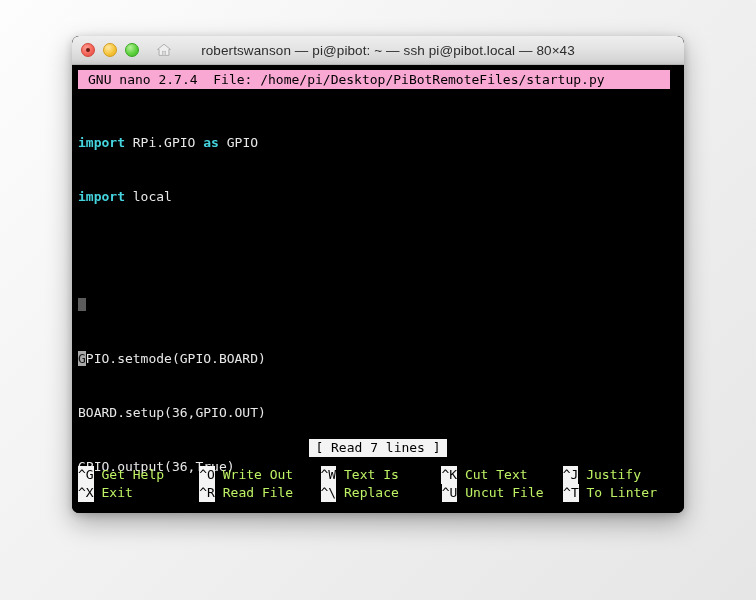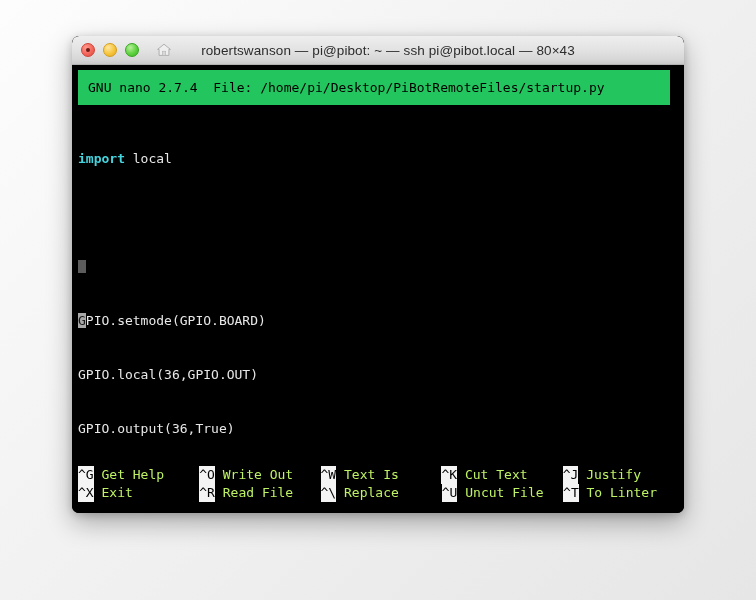--- a/index.html
+++ b/index.html
@@ -114,22 +114,22 @@
   .mono {
     font-family: "DejaVu Sans Mono", "Liberation Mono", monospace;
     font-size: 13px;
     line-height: 18px;
     letter-spacing: 0px;
   }
 
   
   #nano-header {
     margin: 0 14px 0 6px;
-    height: 35px;
-    background: #22c55e;
+    height: 19px;
+    background: #f9a8d4;
     color: #000;
     display: flex;
     align-items: center;
     white-space: pre;
     padding-left: 10px;
     box-sizing: border-box;
   }
 
   
   #code-area {
@@ -220,29 +220,33 @@
         <rect x="6.3" y="9.2" width="3.4" height="4.2" fill="#d8d8d8" stroke="#b5b5b5" stroke-width="0.6"></rect>
       </svg>
       <div id="titlebar-title">robertswanson — pi@pibot: ~ — ssh pi@pibot.local — 80×43</div>
     </div>
 
     <div id="terminal-body">
 
       <div id="nano-header" class="mono">GNU nano 2.7.4  File: /home/pi/Desktop/PiBotRemoteFiles/startup.py</div>
 
       <div id="code-area" class="mono">
+        <div class="code-line"><span class="kw">import</span><span> RPi.GPIO </span><span class="kw">as</span><span> GPIO</span></div>
         <div class="code-line"><span class="kw">import</span><span> local</span></div>
         <div class="code-line"> </div>
         <div class="code-line"><span class="ghost-cell"></span></div>
         <div class="code-line"><span class="cursor-cell">G</span><span>PIO.setmode(GPIO.BOARD)</span></div>
-        <div class="code-line"><span>GPIO.local(36,GPIO.OUT)</span></div>
+        <div class="code-line"><span>BOARD.setup(36,GPIO.OUT)</span></div>
         <div class="code-line"><span>GPIO.output(36,True)</span></div>
         <div class="code-line"></div>
       </div>
 
+      <div id="status-line">
+        <span id="status-msg" class="mono">[ Read 7 lines ]</span>
+      </div>
 
       <div id="shortcut-bar" class="mono">
         <div class="shortcut-row">
           <span class="sc" style="width: 121.28px;"><span class="sc-key">^G</span><span class="sc-label"> Get Help     </span></span>
           <span class="sc" style="width: 121.28px;"><span class="sc-key">^O</span><span class="sc-label"> Write Out    </span></span>
           <span class="sc" style="width: 121.28px;"><span class="sc-key">^W</span><span class="sc-label"> Text Is     </span></span>
           <span class="sc" style="width: 121.28px;"><span class="sc-key">^K</span><span class="sc-label"> Cut Text     </span></span>
           <span class="sc" style="width: 121.28px;"><span class="sc-key">^J</span><span class="sc-label"> Justify      </span></span>
           
         </div>

